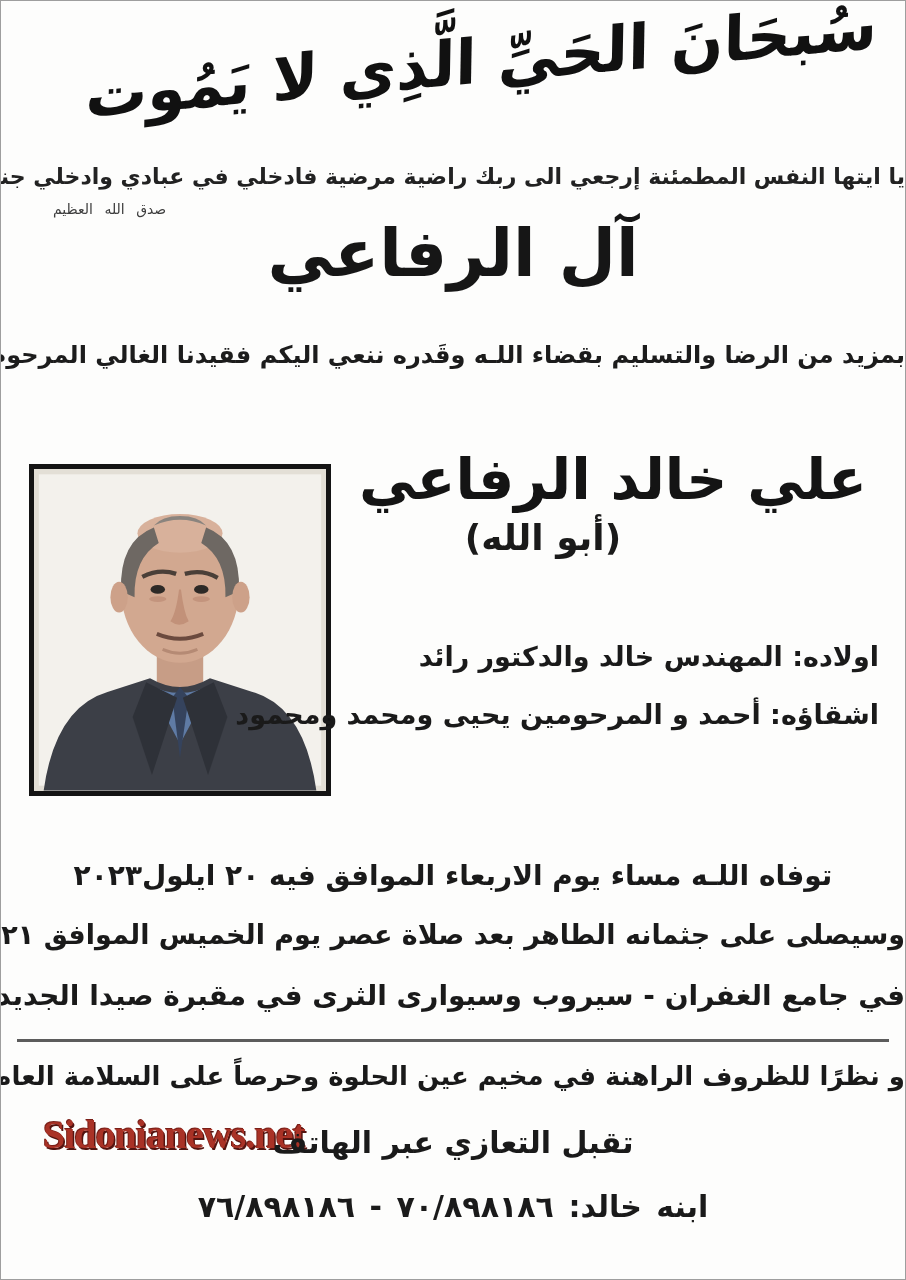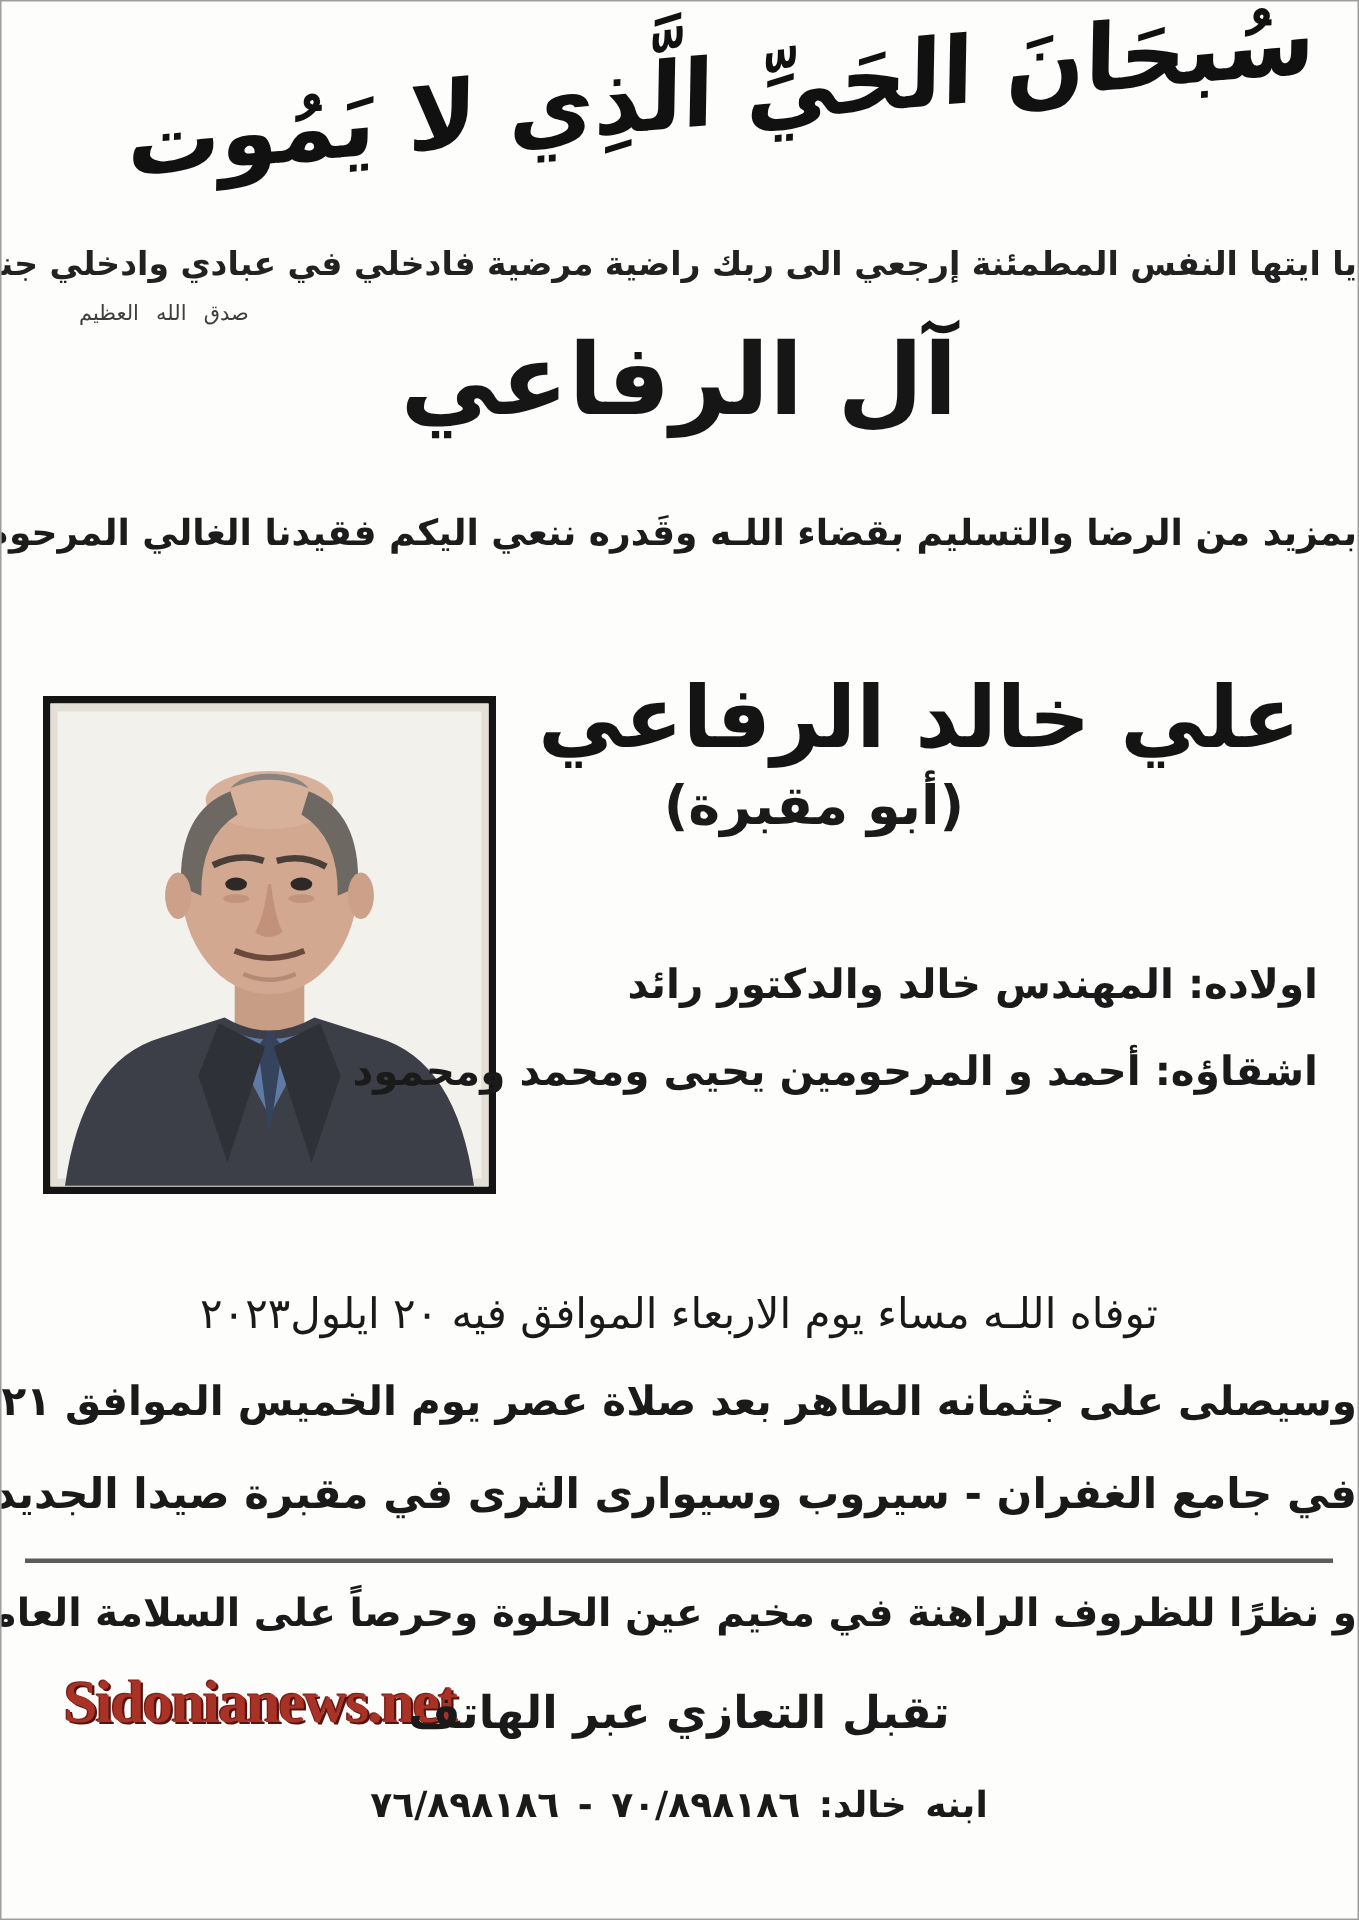--- a/index.html
+++ b/index.html
@@ -37,37 +37,37 @@
     border:5px solid #141414;background:#f3f1ec;box-sizing:border-box;
   }
   .photo-frame svg{display:block;width:100%;height:100%;}
 
   .details{top:430px;left:336px;width:552px;text-align:center;margin-top:16px;}
   .deceased-name{font-size:57px;font-weight:bold;margin:0;line-height:1.15;color:#141414;}
   .kunya{font-size:36px;font-weight:bold;margin-top:4px;transform:translateX(-70px);}
   .children-line{top:640px;right:26px;font-size:27px;font-weight:bold;}
   .brothers-line{top:698px;right:26px;font-size:27px;font-weight:bold;}
 
-  .death-line{top:858px;font-size:28px;font-weight:normal;text-align:center;}
+  .death-line{top:858px;font-size:28px;font-weight:bold;text-align:center;}
   .prayer-line{top:918px;font-size:27px;font-weight:bold;}
   .burial-line{top:978px;font-size:28px;font-weight:bold;}
 
   .divider{top:1038px;left:16px;width:872px;height:0;border:none;border-top:3px solid #5c5c5c;margin:0;}
 
   .circumstances{top:1060px;font-size:26px;font-weight:bold;}
   .watermark{
     top:1110px;left:42px;
     direction:ltr;
     font-family:Liberation Serif, serif;
     font-size:40px;font-weight:bold;letter-spacing:-1px;
     color:#a93226;
     text-shadow:1.5px 1.5px 0 #541410, -1px -1px 0 #7a1f18;
   }
   .phone-note{top:1124px;font-size:30px;font-weight:bold;padding-left:40px;}
-  .contact-line{top:1188px;font-size:24px;font-weight:bold;letter-spacing:2px;word-spacing:4px;}
+  .contact-line{top:1188px;font-size:30px;font-weight:bold;letter-spacing:2px;word-spacing:4px;}
 </style>
 </head>
 <body>
 
 <div class="page">
 
   <div class="abs calligraphy-wrap">
     <span class="calligraphy nowrap">سُبحَانَ الحَيِّ الَّذِي لا يَمُوت</span>
   </div>
 
@@ -115,21 +115,21 @@
       <path d="M118,222 l33,62 l33,-62 q-33,18 -66,0 z" fill="#5f7ba5"></path>
       <path d="M143,236 l8,-11 l9,11 l-9,62 z" fill="#35435d"></path>
 
       <path d="M116,220 l32,16 l-26,80 l-20,-60 z" fill="#2e3138"></path>
       <path d="M186,220 l-32,16 l26,80 l20,-60 z" fill="#2e3138"></path>
     </svg>
   </div>
 
   <div class="abs details">
     <h2 class="deceased-name nowrap">علي خالد الرفاعي</h2>
-    <div class="kunya nowrap">(أبو مقبرة)</div>
+    <div class="kunya nowrap">(أبو الله)</div>
   </div>
 
   <div class="abs brothers-line nowrap">اشقاؤه: أحمد و المرحومين يحيى ومحمد ومحمود</div>
 
   <div class="abs children-line nowrap">اولاده: المهندس خالد والدكتور رائد</div>
 
   <div class="abs center death-line nowrap">توفاه اللـه مساء  يوم الاربعاء الموافق فيه ٢٠ ايلول٢٠٢٣</div>
 
   <div class="abs center prayer-line nowrap">وسيصلى على جثمانه الطاهر بعد صلاة عصر يوم الخميس الموافق ٢١ ايلول ٢٠٢٣</div>
 

